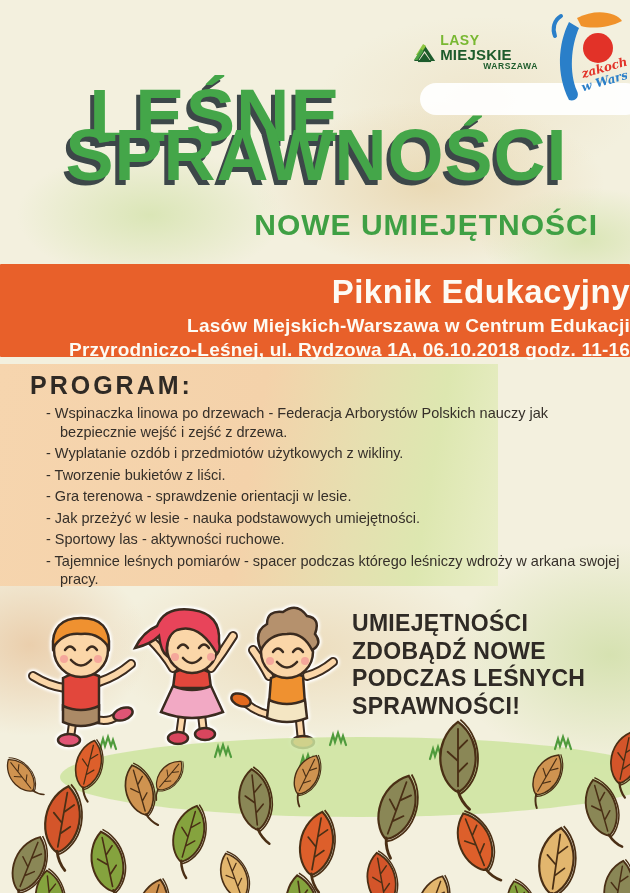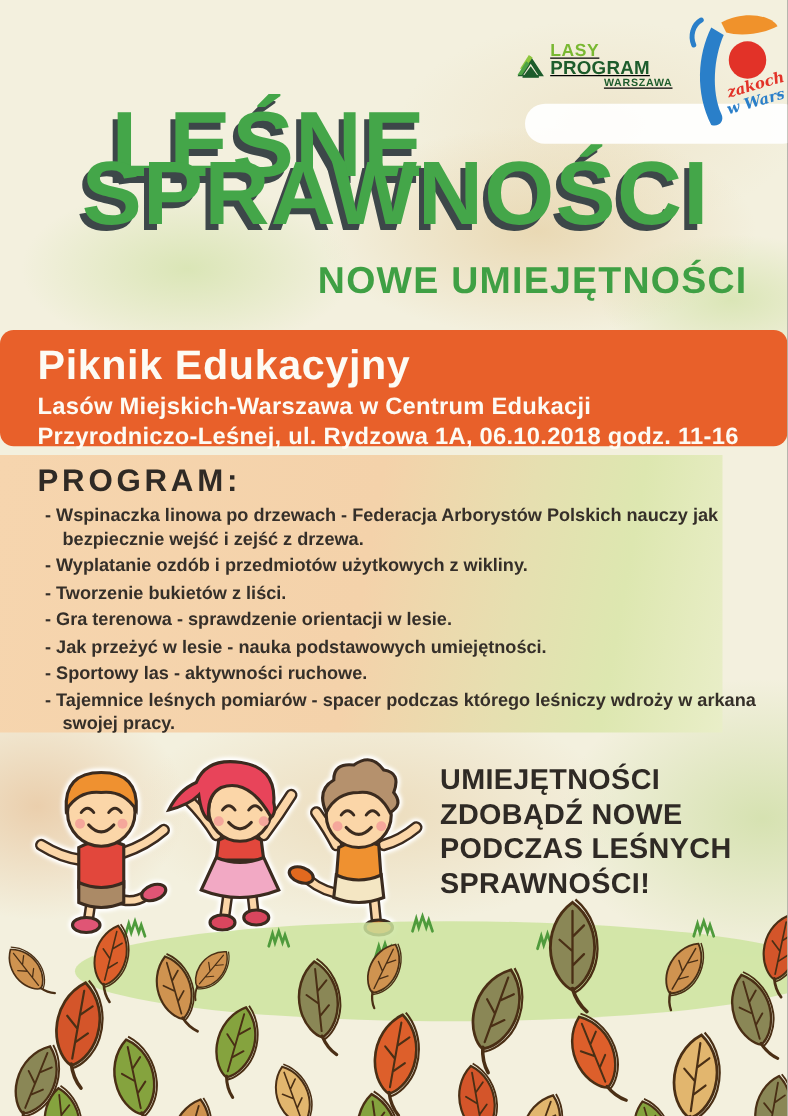--- a/index.html
+++ b/index.html
@@ -12,47 +12,47 @@
       radial-gradient(ellipse 250px 120px at 430px 185px, rgba(227,201,152,.6), rgba(227,201,152,0) 70%),
       radial-gradient(ellipse 150px 75px at 585px 240px, rgba(198,221,150,.55), rgba(198,221,150,0) 70%),
       radial-gradient(ellipse 230px 120px at 480px 100px, rgba(230,210,170,.35), rgba(230,210,170,0) 70%),
       radial-gradient(ellipse 170px 130px at 30px 645px, rgba(224,166,112,.45), rgba(224,166,112,0) 70%),
       radial-gradient(ellipse 230px 160px at 610px 655px, rgba(190,214,140,.55), rgba(190,214,140,0) 70%),
       radial-gradient(ellipse 260px 120px at 300px 650px, rgba(228,196,148,.45), rgba(228,196,148,0) 75%);
   }
   
   .white-strip{position:absolute;left:420px;top:83px;right:-12px;height:32px;background:#fff;border-radius:16px;opacity:.92;}
   .logo-lasy{position:absolute;left:413px;top:24px;width:125px;height:56px;display:flex;align-items:center;gap:4px;}
-  .logo-lasy .txt{line-height:1;text-decoration:underline;}
+  .logo-lasy .txt{line-height:1;}
   .logo-lasy .t1{color:#79b832;font-weight:bold;font-size:14px;letter-spacing:.5px;}
   .logo-lasy .t2{color:#1d5c2c;font-weight:bold;font-size:15px;letter-spacing:.2px;}
   .logo-lasy .t3{color:#1d5c2c;font-weight:bold;font-size:8.5px;letter-spacing:.6px;margin-left:43px;}
   .logo-zakochaj{position:absolute;left:543px;top:8px;width:84px;height:100px;}
   
   .title-1{position:absolute;left:70px;top:36px;width:290px;text-align:center;
     font-size:74px;font-weight:bold;letter-spacing:1px;color:#44a649;
     text-shadow:-4px 5px 0 #3d4749;margin-top:37px;}
   .title-2{position:absolute;left:24px;top:114px;width:585px;text-align:center;
     font-size:72px;font-weight:bold;letter-spacing:1px;color:#44a649;
     text-shadow:-4px 5px 0 #3d4749;}
   .subtitle{position:absolute;left:180px;top:208px;width:418px;text-align:right;
     font-size:30px;font-weight:bold;letter-spacing:1px;color:#3fa044;}
   
   .banner{position:absolute;left:0;top:264px;width:630px;height:93px;background:#e8602a;
-    color:#fdfbf4;padding:9px 0 0 30px;box-sizing:border-box;border-radius:11px;}
+    color:#fdfbf4;padding:9px 0 0 30px;box-sizing:border-box;border-radius:1px;text-align:right;}
   .banner h1{margin:0;font-size:33px;font-weight:bold;letter-spacing:.5px;}
   .banner .bline{font-size:19px;font-weight:bold;line-height:24px;letter-spacing:.2px;}
   .banner .bline:first-of-type{margin-top:3px;}
   
-  .program-band{position:absolute;left:0;top:364px;width:578px;height:222px;
+  .program-band{position:absolute;left:0;top:364px;width:498px;height:222px;
     background:linear-gradient(100deg,#f6d5ae 0%,#f4d2aa 50%,#e6dfb0 70%,#dde7b0 84%,#e9eec8 100%);}
   .program-heading{position:absolute;left:30px;top:7px;font-size:25px;font-weight:bold;
     letter-spacing:3px;color:#2f2a25;}
-  .program-list{position:absolute;left:36px;top:40px;width:578px;margin:0;padding:0;list-style:none;
-    color:#352f29;font-size:14.5px;font-weight:bold;line-height:18.5px;}
+  .program-list{position:absolute;left:46px;top:40px;width:578px;margin:0;padding:0;list-style:none;
+    color:#352f29;font-size:14.5px;font-weight:normal;line-height:18.5px;}
   .program-list li{padding-left:14px;text-indent:-14px;margin-bottom:3px;}
   
   .cta{position:absolute;left:352px;top:610px;color:#2f2a25;font-weight:bold;
     font-size:23px;line-height:27.5px;letter-spacing:.3px;}
   
   .kids-svg{position:absolute;left:15px;top:592px;}
   .kid{filter:drop-shadow(0 0 1.5px #fff) drop-shadow(0 0 1.5px #fff) drop-shadow(0 0 1px #fff);}
   .leaves-svg{position:absolute;left:0;top:715px;}
 </style>
 </head>
@@ -65,21 +65,21 @@
   <div class="logo-lasy">
     <svg width="46" height="48" viewBox="0 0 46 48">
       <polygon points="2,42 23,10 44,42 36,42 23,22 10,42" fill="#1d5c2c"></polygon>
       <polygon points="6,30 20,8 26,12 14,30" fill="#8ec63f"></polygon>
       <polygon points="2,40 16,18 21,22 9,40" fill="#4da244"></polygon>
       <polygon points="10,44 23,26 36,44" fill="#1d5c2c"></polygon>
       <rect x="10" y="40" width="26" height="4" fill="#1d5c2c"></rect>
     </svg>
     <div class="txt">
       <div class="t1">LASY</div>
-      <div class="t2">PROGRAM</div>
+      <div class="t2">MIEJSKIE</div>
       <div class="t3">WARSZAWA</div>
     </div>
   </div>
 
   <svg class="logo-zakochaj" viewBox="0 0 84 100">
     <path d="M34,10 C52,0 74,4 79,13 C66,20 48,21 38,18 Z" fill="#f0922b"></path>
     <path d="M26,14 C15,36 13,66 26,92 C32,94 37,89 34,83 C26,65 28,38 36,20 Z" fill="#2a7fc9"></path>
     <path d="M18,8 C11,12 9,21 12,28" fill="none" stroke="#2a7fc9" stroke-width="4" stroke-linecap="round"></path>
     <circle cx="55" cy="40" r="15" fill="#e23228"></circle>
     <g transform="translate(40,70) rotate(-16)">

